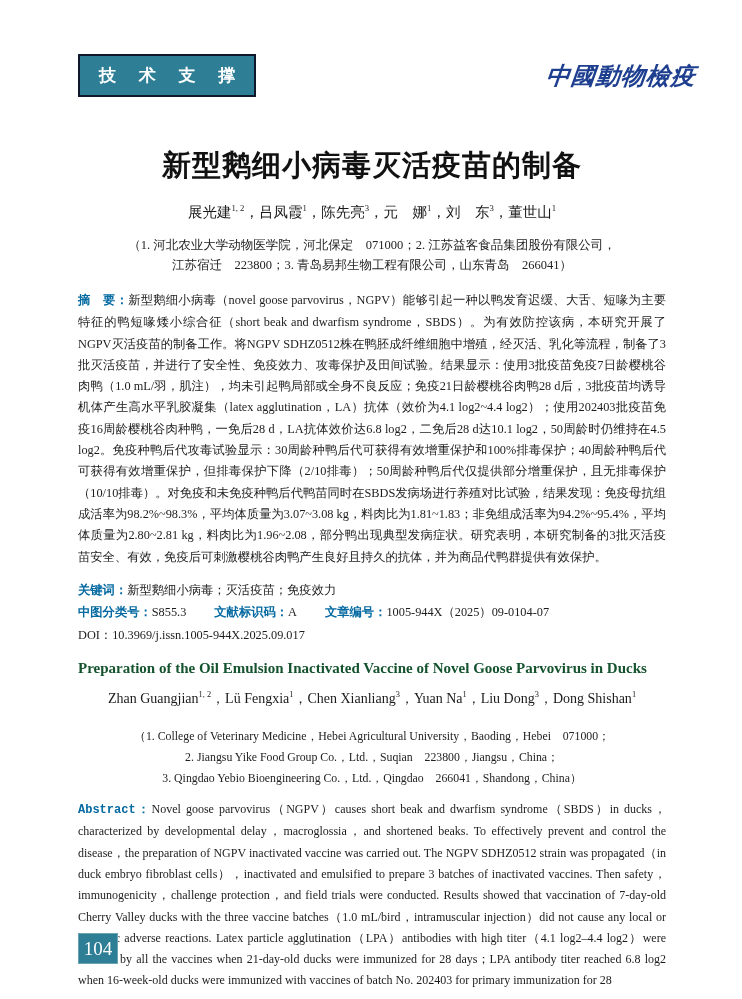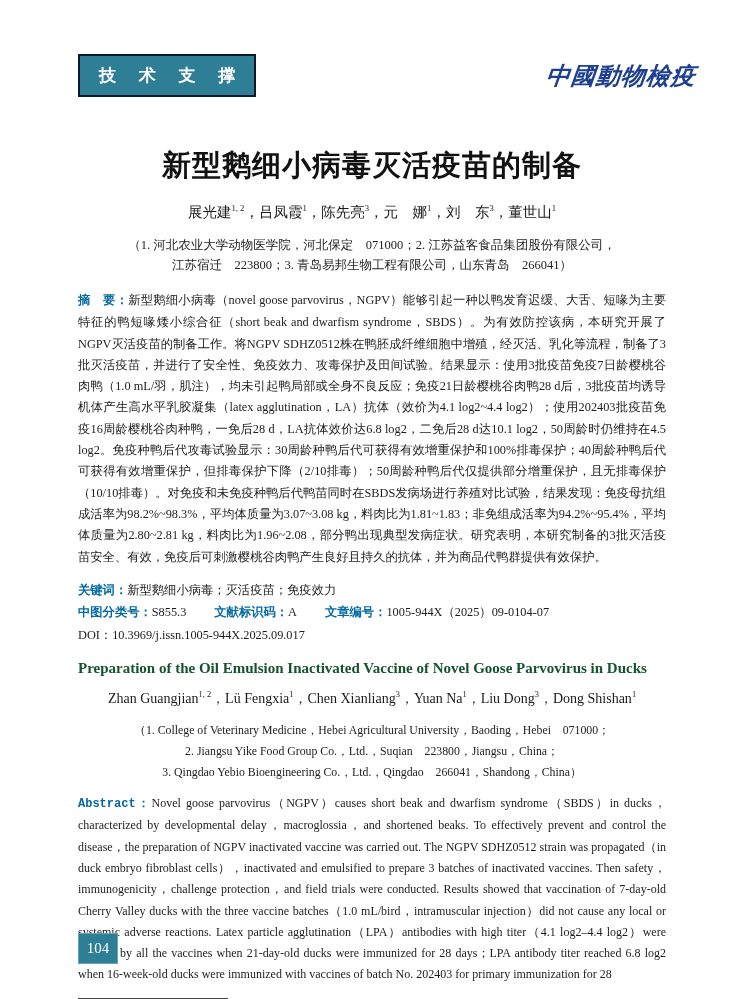--- a/index.html
+++ b/index.html
@@ -63,37 +63,37 @@
   .meta .gap{display:inline-block;width:28px;}
   .title-en{
     margin:14px 0 0 0;
     font-size:15px;font-weight:bold;
     font-family:"Liberation Serif",serif;color:#14532d;
   }
   .authors-en{
     margin-top:13px;text-align:center;font-size:14px;
   }
   .affil-en{
-    margin-top:12px;text-align:center;
+    margin-top:18px;text-align:center;
     font-size:11.8px;line-height:21px;color:#222;
   }
   .abstract-en{
     margin-top:10px;text-align:justify;
     font-size:12px;line-height:21.3px;color:#1c1c1c;
   }
   
   .foot-rule{
     margin-top:11px;width:150px;height:0;
     border-top:1px solid #444;
   }
   .page-no{
     position:absolute;left:78px;top:933px;
     width:38px;height:29px;
     background:#2e7f96;border:1px solid #6aa3b3;
-    color:#fff;font-size:15px;
+    color:#fff;font-size:19px;
     display:flex;align-items:center;justify-content:center;
     font-family:"Liberation Serif",serif;
   }
 </style>
 </head>
 <body>
 
 <div class="page">
 
   <div class="badge">技 术 支 撑</div>

